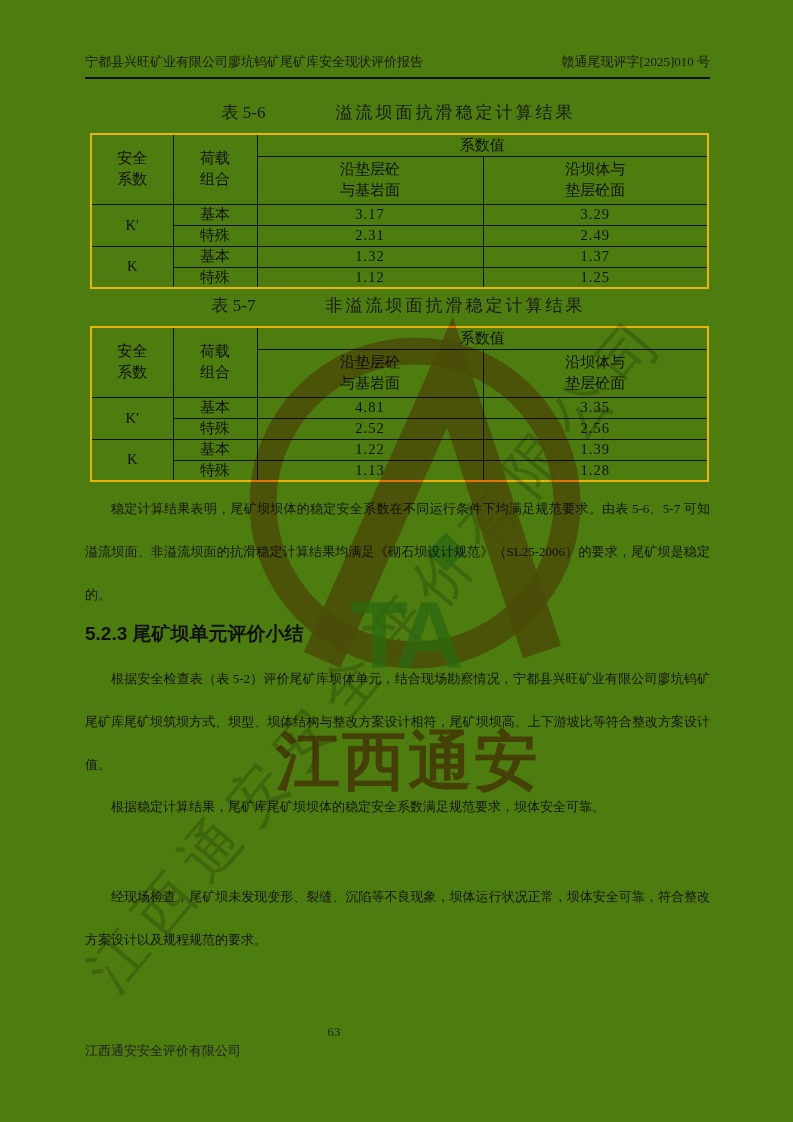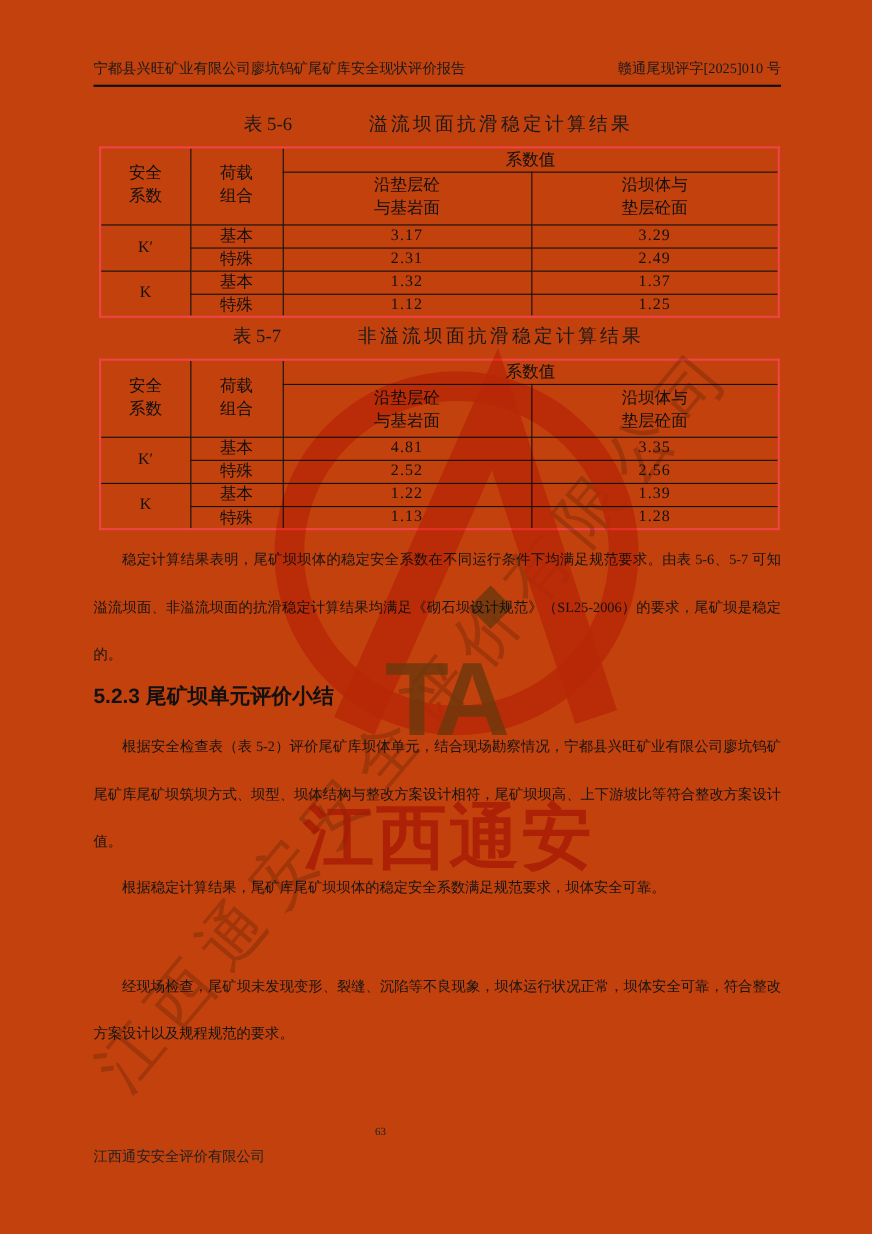--- a/index.html
+++ b/index.html
@@ -1,19 +1,19 @@
 <!DOCTYPE html>
 <html lang="zh"><head>
 <meta charset="utf-8">
 <style>
   html,body{margin:0;padding:0;background:#ffffff;}
   .page{
     position:relative;
     width:793px;height:1122px;
-    background:#c2410c;
+    background:#4d7c0f;
     font-family:"Liberation Serif","DejaVu Serif",serif;
     color:#1a1a1a;
     overflow:hidden;
   }
   
   .header{
     position:absolute;left:85px;top:52px;width:625px;
     display:flex;justify-content:space-between;align-items:flex-end;
     font-size:13px;line-height:20px;
     border-bottom:2px solid #111;
@@ -24,21 +24,21 @@
     position:absolute;left:90px;width:617px;
     display:flex;justify-content:center;gap:70px;
     font-size:17px;line-height:22px;white-space:nowrap;
   }
   .table-title .ttl{letter-spacing:3px;}
   
   table.data-table{
     position:absolute;left:90px;width:617px;
     border-collapse:collapse;table-layout:fixed;
     font-size:15px;color:#111;
-    border:2px solid #ef4444;
+    border:2px solid #eab308;
   }
   table.data-table td{
     border:1px solid #111;
     text-align:center;vertical-align:middle;
     padding:0;overflow:hidden;
   }
   .cell-lines span{display:block;line-height:21px;}
   tr.r-h1{height:22px;}
   tr.r-h2{height:48px;}
   tr.r-d{height:21px;}
@@ -52,22 +52,22 @@
     color:#151515;
   }
   .sec-heading{
     position:absolute;left:85px;width:625px;margin:0;
     font-family:"Liberation Sans","DejaVu Sans",sans-serif;
     font-size:19px;line-height:43px;font-weight:bold;
     color:#111;white-space:nowrap;
   }
   
   .page-number{
-    position:absolute;left:12px;top:1024px;width:668px;
-    text-align:center;font-size:10px;color:#222;
+    position:absolute;left:0;top:1024px;width:668px;
+    text-align:center;font-size:13px;color:#222;
   }
   .footer-company{
     position:absolute;left:85px;top:1042px;
     font-size:13px;color:#222;
   }
   
   .watermark{
     position:absolute;left:0;top:0;width:793px;height:1122px;
     pointer-events:none;
     mix-blend-mode:multiply;

